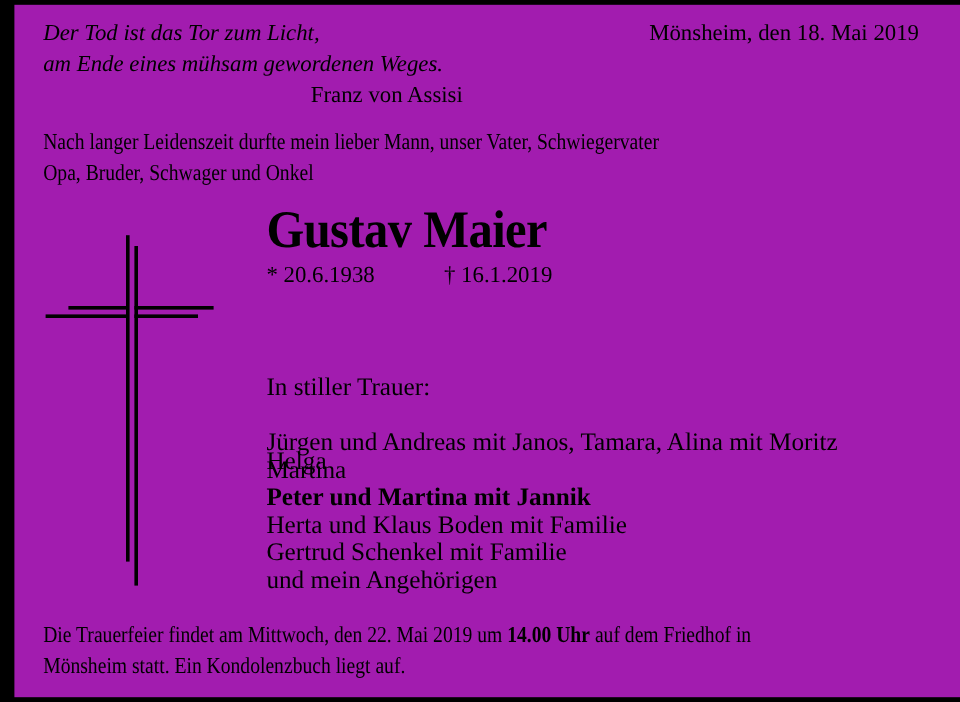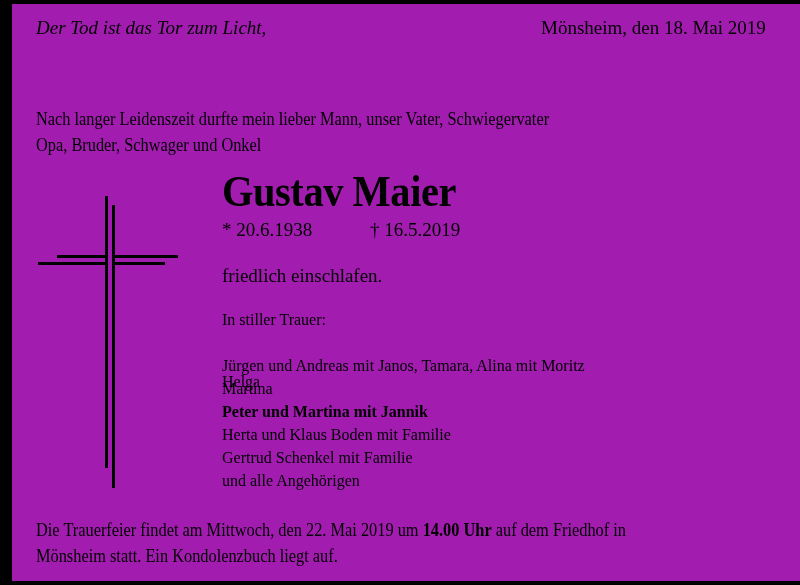--- a/index.html
+++ b/index.html
@@ -4,52 +4,53 @@
 <style>
   html, body { margin:0; padding:0; background:#000; }
   body { width:800px; height:585px; position:relative; overflow:hidden; font-family:"Liberation Serif", serif; color:#000; }
   .card { position:absolute; left:12px; top:4px; width:791px; height:577px; background:#a21caf; }
   .t { position:absolute; white-space:nowrap; line-height:1; }
   .quote { font-style:italic; font-size:19px; }
   .reg { font-size:19px; }
   .cond { font-size:19px; transform-origin:0 0; transform:scaleX(0.86); }
   .name { font-size:44px; font-weight:bold; transform-origin:0 0; transform:scaleX(0.92); letter-spacing:-0.5px; }
   .bar { position:absolute; background:#000; }
-  .list .t { font-size:16px; }
+  .list .t { font-size:21px; }
 </style>
 </head>
 <body>
 
 <div class="card">
   <div class="t quote" style="left:24px;top:14px;">Der Tod ist das Tor zum Licht,</div>
+  <div class="t quote" style="left:24px;top:40px;">am Ende eines mühsam gewordenen Weges.</div>
+  <div class="t reg" style="left:247px;top:66px;">Franz von Assisi</div>
   <div class="t reg" style="left:529px;top:14px;">Mönsheim, den 18. Mai 2019</div>
 
   <div class="t cond" style="left:24px;top:105px;">Nach langer Leidenszeit durfte mein lieber Mann, unser Vater, Schwiegervater</div>
   <div class="t cond" style="left:24px;top:131px;">Opa, Bruder, Schwager und Onkel</div>
 
   <div class="t name" style="left:210px;top:166px;">Gustav Maier</div>
   <div class="t reg" style="left:210px;top:216px;">* 20.6.1938</div>
-  <div class="t reg" style="left:358px;top:216px;">† 16.5.2019</div>
-  <div class="t reg" style="left:210px;top:262px;">friedlich einschlafen.</div>
+  <div class="t reg" style="left:358px;top:216px;">† 16.1.2019</div>
 
   <div>
     <div class="bar" style="left:93px;top:192px;width:3px;height:272px;"></div>
     <div class="bar" style="left:100px;top:201px;width:3px;height:283px;"></div>
     <div class="bar" style="left:45px;top:251px;width:50px;height:3px;"></div>
     <div class="bar" style="left:100px;top:251px;width:66px;height:3px;"></div>
     <div class="bar" style="left:26px;top:258px;width:69px;height:3px;"></div>
     <div class="bar" style="left:100px;top:258px;width:53px;height:3px;"></div>
   </div>
 
   <div class="list">
     <div class="t" style="left:210px;top:308px;">In stiller Trauer:</div>
     <div class="t" style="left:210px;top:331px;margin-top:39px;">Helga</div>
     <div class="t" style="left:210px;top:354px;">Jürgen und Andreas mit Janos, Tamara, Alina mit Moritz</div>
     <div class="t" style="left:210px;top:377px;">Martina</div>
     <div class="t" style="left:210px;top:400px;font-weight:bold;">Peter und Martina mit Jannik</div>
     <div class="t" style="left:210px;top:423px;">Herta und Klaus Boden mit Familie</div>
     <div class="t" style="left:210px;top:446px;">Gertrud Schenkel mit Familie</div>
-    <div class="t" style="left:210px;top:469px;">und alle Angehörigen</div>
+    <div class="t" style="left:210px;top:469px;">und mein Angehörigen</div>
   </div>
 
   <div class="t cond" style="left:24px;top:516px;"><span>Die Trauerfeier findet am Mittwoch, den 22. Mai 2019 um </span><b>14.00 Uhr</b><span> auf dem Friedhof in</span></div>
   <div class="t cond" style="left:24px;top:542px;">Mönsheim statt. Ein Kondolenzbuch liegt auf.</div>
 </div>
 
 </body></html>

